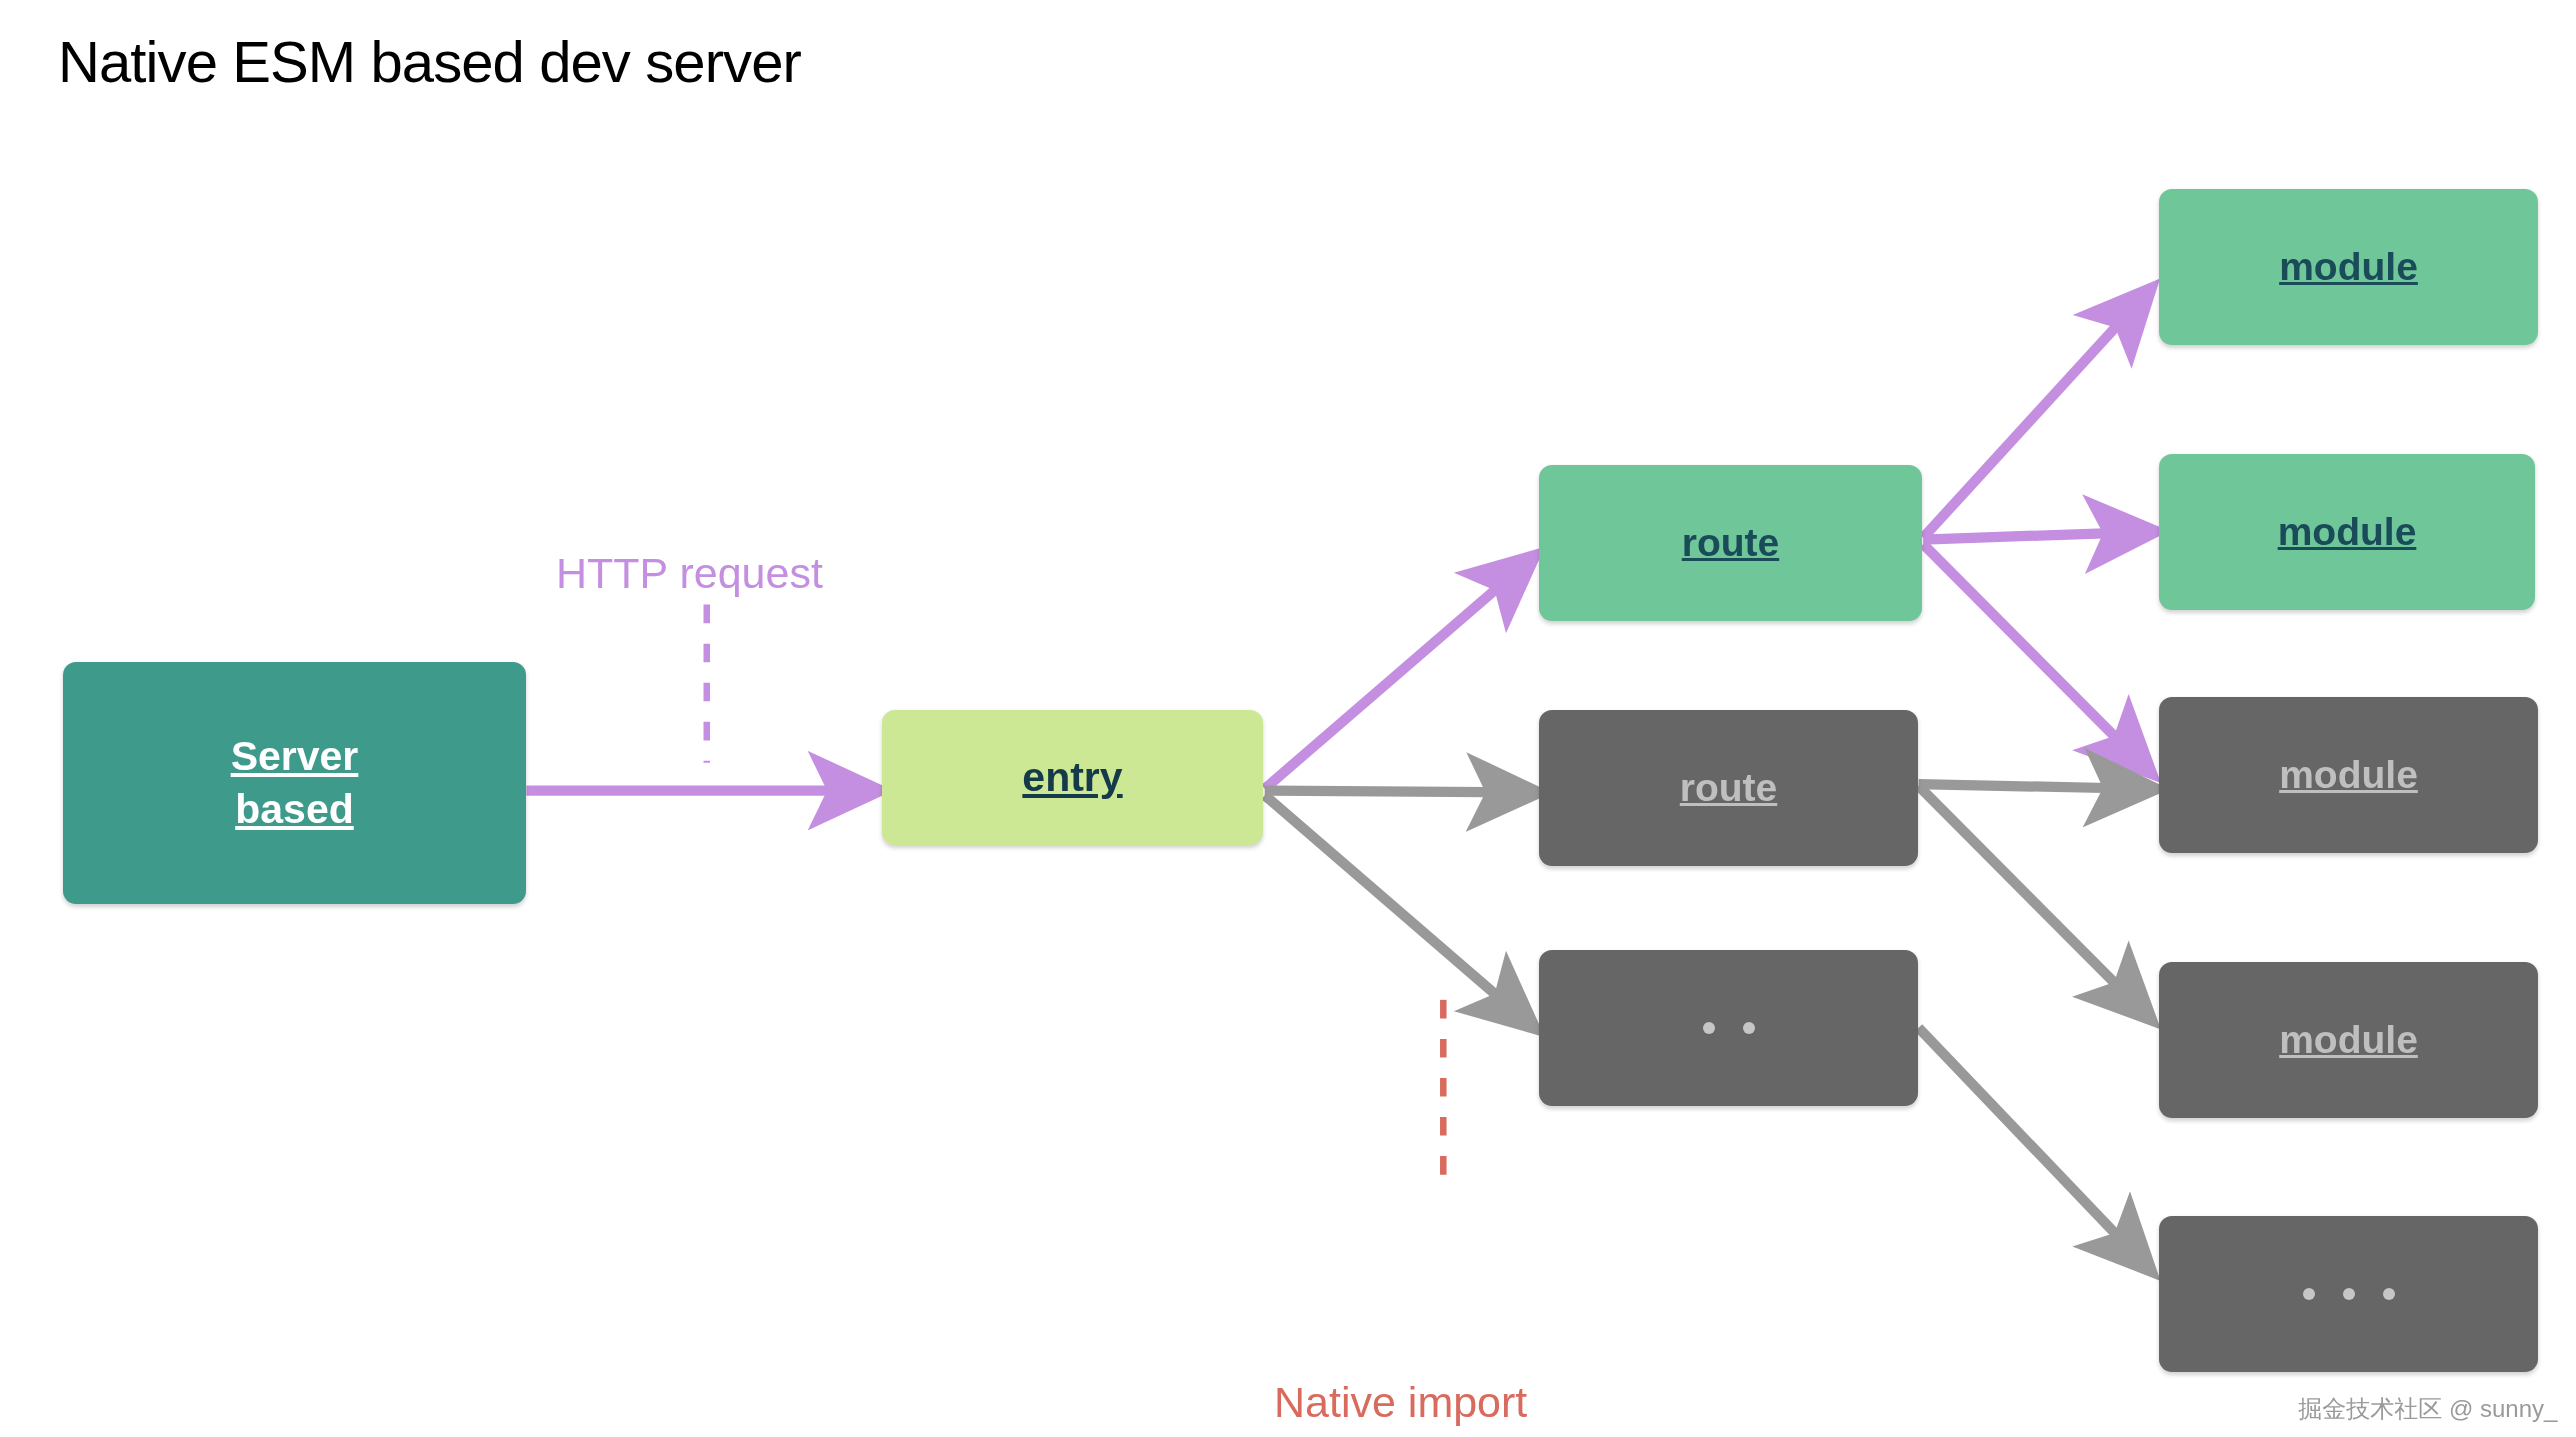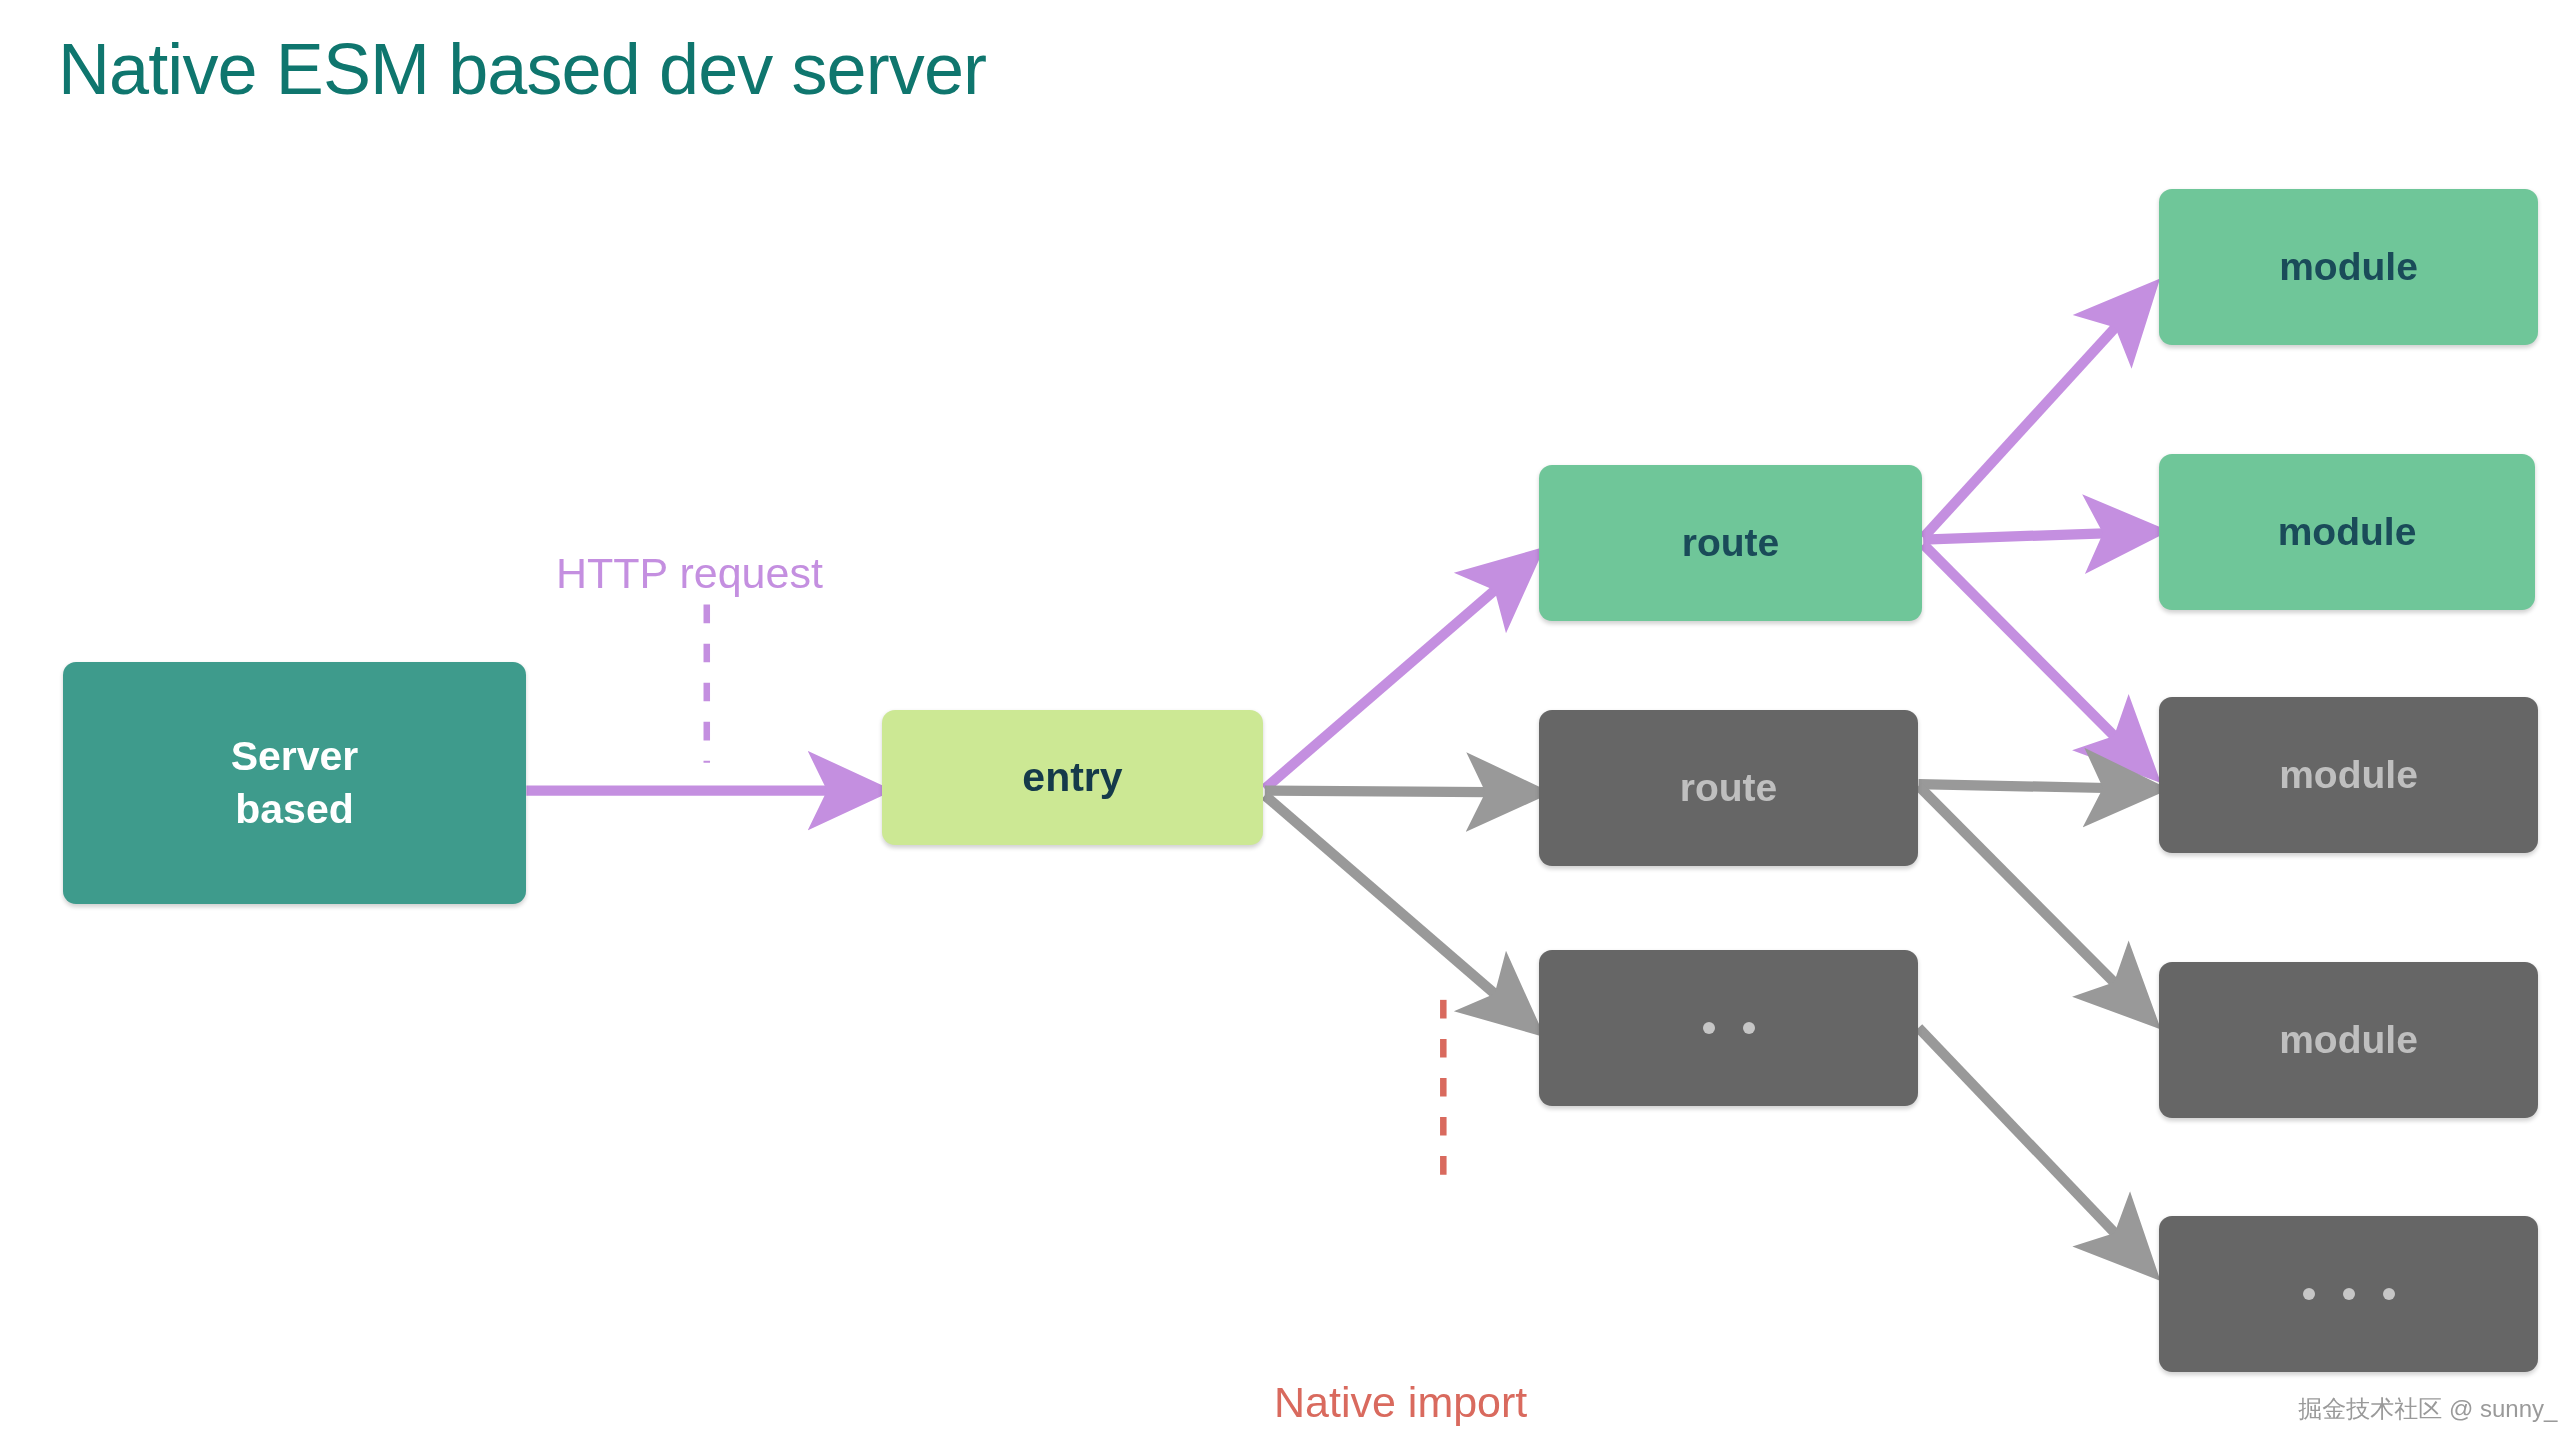--- a/index.html
+++ b/index.html
@@ -8,37 +8,38 @@
     background:#ffffff;
     font-family:"Liberation Sans","DejaVu Sans",sans-serif;
     overflow:hidden;
     position:relative;
   }
   #stage{position:absolute;left:0;top:0;width:2576px;height:1438px;}
 
   .title{
     position:absolute;
     left:58px; top:28px;
-    font-size:72px;
+    font-size:58px;
     font-weight:400;
     letter-spacing:-0.9px;
-    color:#0f766e;
+    color:#000000;
     white-space:nowrap;
   }
 
   .node{
     position:absolute;
     border-radius:13px;
     display:flex;
     align-items:center;
     justify-content:center;
     text-align:center;
     box-sizing:border-box;
     box-shadow:0 2.8px 4.6px rgba(0,0,0,0.18);
     line-height:1.3;
+    text-decoration:underline;
   }
   .node.teal{background:#3E9B8C;color:#ffffff;font-weight:bold;font-size:41px;}
   .node.lime{background:#CCE894;color:#153A4A;font-weight:bold;font-size:41px;}
   .node.green{background:#6FC699;color:#1A4B59;font-weight:bold;font-size:39px;}
   .node.gray{background:#666666;color:#BFBFBF;font-weight:bold;font-size:39px;}
 
   .dots{display:flex;align-items:center;gap:28px;}
   .dots i{display:block;width:12px;height:12px;border-radius:50%;background:#C6C6C6;}
 
   .label{

